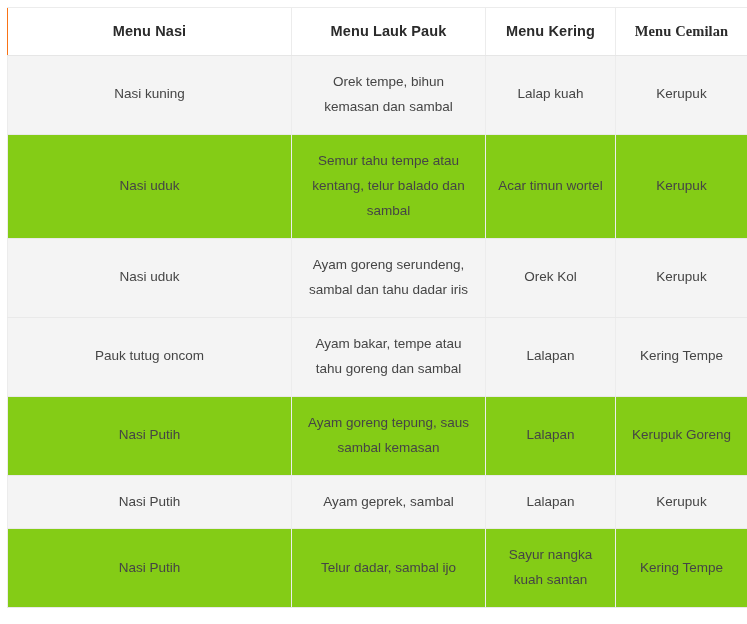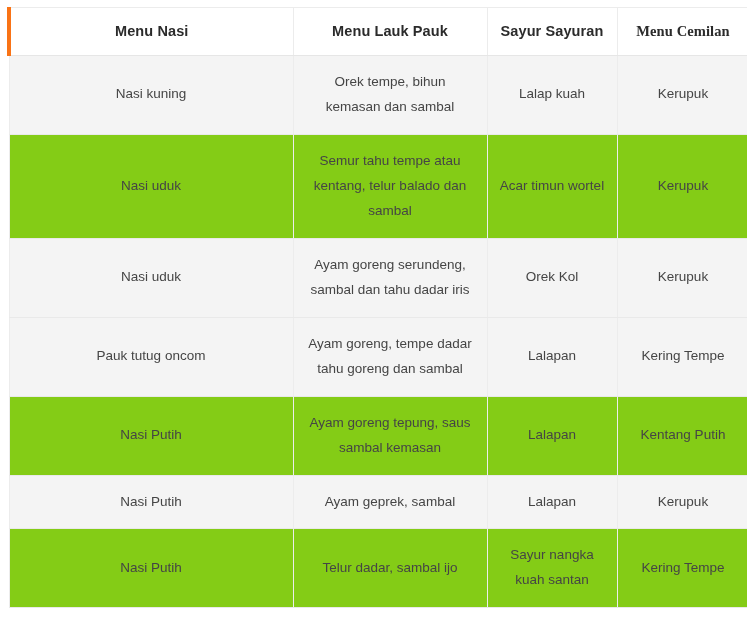--- a/index.html
+++ b/index.html
@@ -39,21 +39,21 @@
     color: #2b2b2b;
     text-align: center;
     vertical-align: middle;
     padding: 14px 8px 14px 8px;
     border-top: 1px solid #ececec;
     border-bottom: 1px solid #e6e6e6;
     border-left: 1px solid #ececec;
     line-height: 1.3;
     letter-spacing: 0.1px;
   }
-  thead th:first-child { border-left: 4px solid #f97316; text-align: center; }
+  thead th:first-child { border-left: 1px solid #f97316; text-align: center; }
   thead th:last-child { border-right: 1px solid #ececec; font-family: Liberation Serif, serif; }
 
   tbody td {
     font-size: 13.5px;
     color: #454545;
     text-align: center;
     vertical-align: middle;
     padding: 14px 12px;
     border-bottom: 1px solid #e9e9e9;
     border-left: 1px solid #ececec;
@@ -74,21 +74,21 @@
     <colgroup>
       <col class="c1">
         <col class="c2">
         <col class="c3">
         <col class="c4">
     </colgroup>
     <thead>
       <tr>
         <th>Menu Nasi</th>
         <th>Menu Lauk Pauk</th>
-        <th>Sayur Sayuran</th>
+        <th>Menu Kering</th>
         <th>Menu Cemilan</th>
       </tr>
     </thead>
     <tbody id="table-body">
         <tr class="odd">
           <td>Nasi kuning</td>
           <td>Orek tempe, bihun kemasan dan sambal</td>
           <td>Lalap kuah</td>
           <td>Kerupuk</td>
         </tr>
@@ -99,29 +99,29 @@
           <td>Kerupuk</td>
         </tr>
         <tr class="odd">
           <td>Nasi uduk</td>
           <td>Ayam goreng serundeng, sambal dan tahu dadar iris</td>
           <td>Orek Kol</td>
           <td>Kerupuk</td>
         </tr>
         <tr class="odd">
           <td>Pauk tutug oncom</td>
-          <td>Ayam goreng, tempe dadar tahu goreng dan sambal</td>
+          <td>Ayam bakar, tempe atau tahu goreng dan sambal</td>
           <td>Lalapan</td>
           <td>Kering Tempe</td>
         </tr>
         <tr class="even">
           <td>Nasi Putih</td>
           <td>Ayam goreng tepung, saus sambal kemasan</td>
           <td>Lalapan</td>
-          <td>Kentang Putih</td>
+          <td>Kerupuk Goreng</td>
         </tr>
         <tr class="odd">
           <td>Nasi Putih</td>
           <td>Ayam geprek, sambal</td>
           <td>Lalapan</td>
           <td>Kerupuk</td>
         </tr>
         <tr class="even">
           <td>Nasi Putih</td>
           <td>Telur dadar, sambal ijo</td>

